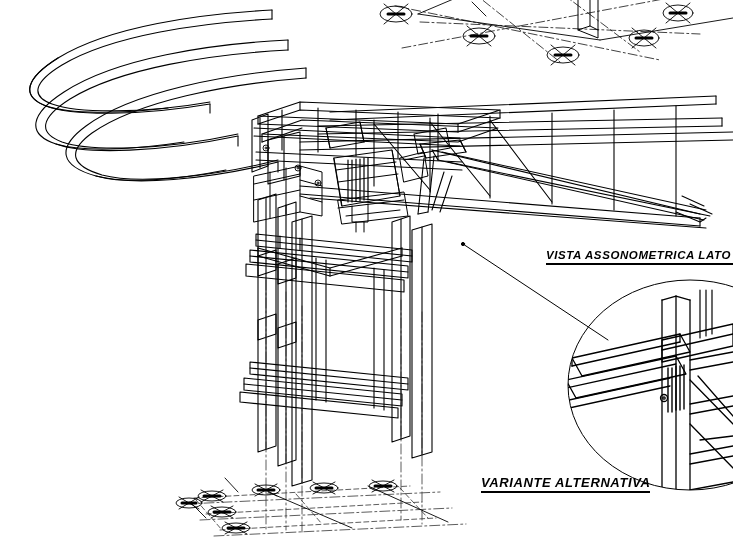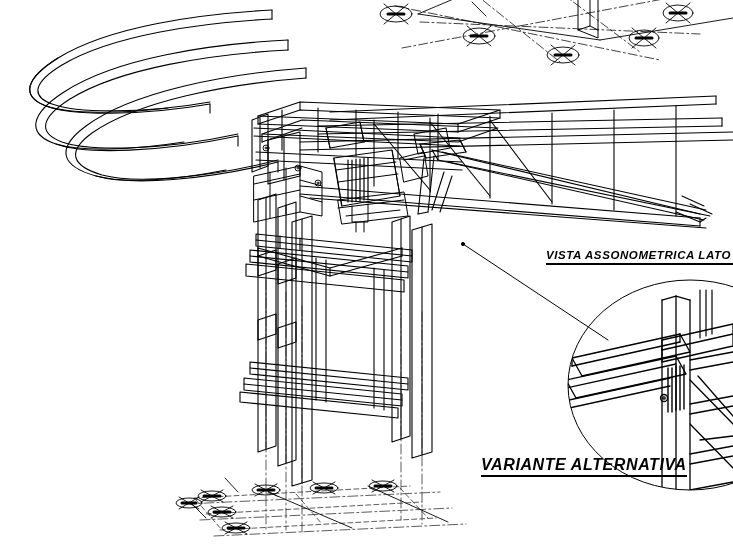--- a/index.html
+++ b/index.html
@@ -34,22 +34,22 @@
     padding-bottom: 1px;
     line-height: 1.1;
   }
   #label-vista {
     left: 546px;
     top: 249px;
     font-size: 11.5px;
   }
   #label-variante {
     left: 481px;
-    top: 456px;
-    font-size: 16px;
+    top: 476px;
+    font-size: 13px;
   }
 </style>
 </head>
 <body>
 
 <div id="sheet">
 
   <svg id="drawing" viewBox="0 0 733 550">
     <defs>
       <clipPath id="sheetClip">

